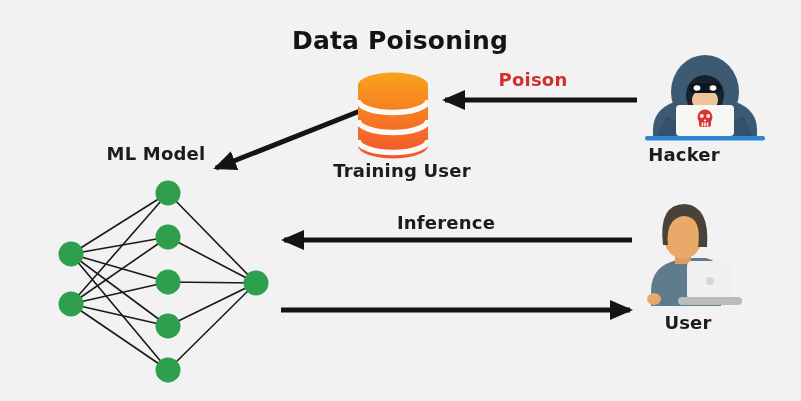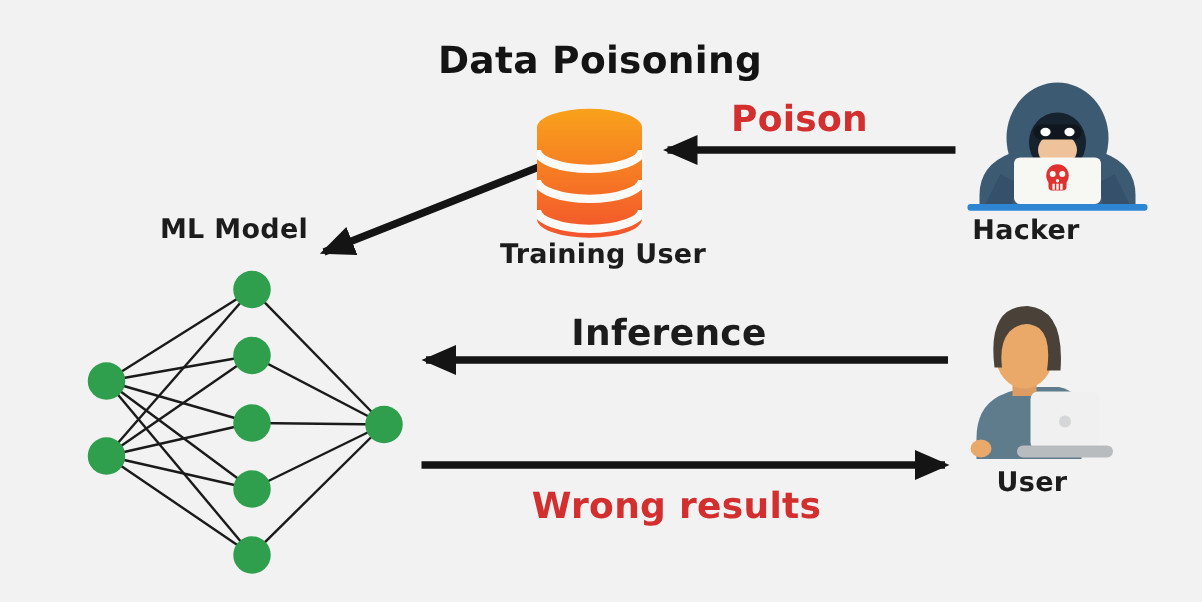--- a/index.html
+++ b/index.html
@@ -11,21 +11,21 @@
   }
   .stage { position:relative; width:801px; height:401px; }
   .scene { position:absolute; left:0; top:0; }
   .lbl {
     position:absolute; transform:translate(-50%,-50%);
     font-weight:bold; color:#1c1c1c; white-space:nowrap;
     letter-spacing:0.2px;
   }
   .title   { font-size:25px; color:#141414; }
   .entity  { font-size:18px; }
-  .arrowlbl{ font-size:24px;text-align:right; }
+  .arrowlbl{ font-size:18px;text-align:right; }
   .red     { color:#d32f2f; }
 </style>
 </head>
 <body>
 
 <div class="stage">
 
   <svg class="scene" width="801" height="401" viewBox="0 0 801 401">
     <defs>
       <linearGradient id="dbGrad" x1="0" y1="0" x2="0" y2="1">
@@ -122,15 +122,14 @@
     </g>
   </svg>
 
   <div class="lbl title" style="left:400px;top:40px">Data Poisoning</div>
   <div class="lbl entity" style="left:402px;top:170px">Training User</div>
   <div class="lbl entity" style="left:684px;top:154px">Hacker</div>
   <div class="lbl entity" style="left:156px;top:153px">ML Model</div>
   <div class="lbl entity" style="left:688px;top:322px">User</div>
   <div class="lbl arrowlbl red" style="left:533px;top:79px">Poison</div>
   <div class="lbl arrowlbl" style="left:446px;top:222px">Inference</div>
-  <div class="lbl arrowlbl red" style="left:451px;top:337px">Wrong results</div>
 
 </div>
 
 </body></html>

